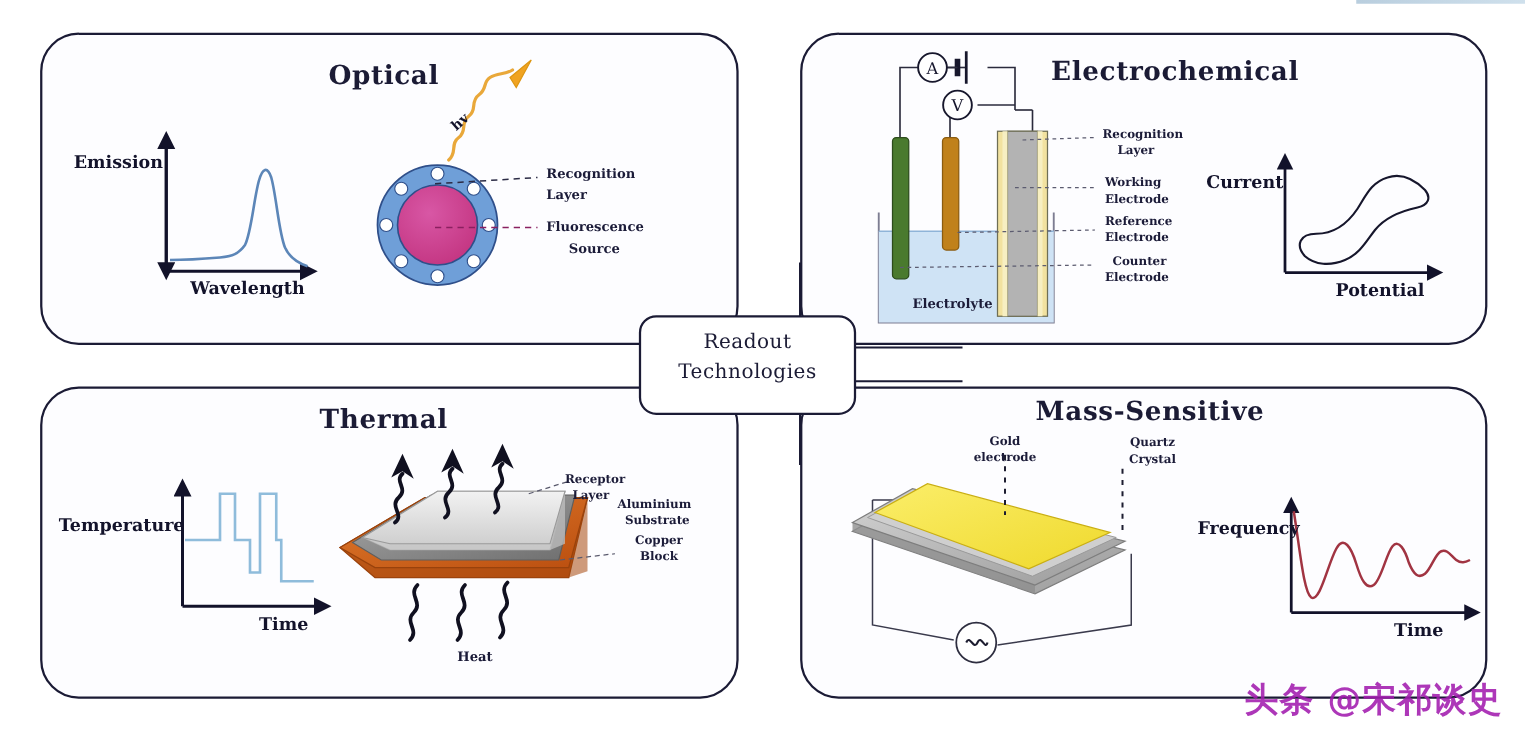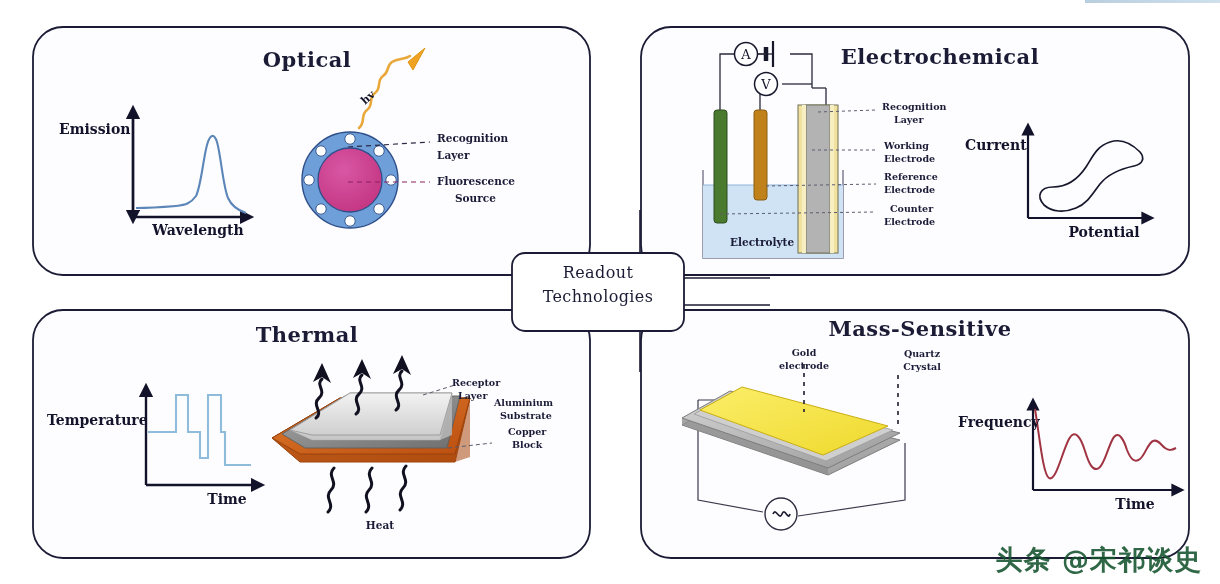--- a/index.html
+++ b/index.html
@@ -54,21 +54,21 @@
     font-weight: bold;
     font-size: 11px;
     fill: #14142c;
   }
   .watermark {
     position: absolute;
     right: 18px; bottom: 6px;
     font-family: "DejaVu Sans", sans-serif;
     font-size: 27px;
     font-weight: bold;
-    color: #14532d;
+    color: #a21caf;
     opacity: 0.88;
     letter-spacing: 1px;
     white-space: nowrap;
     user-select: none;
   }
   .topline {
     position: absolute; left: 1085px; top: 0; width: 135px; height: 3px;
     background: linear-gradient(to right, #b9cede, #cfe0ec);
   }
 </style>

